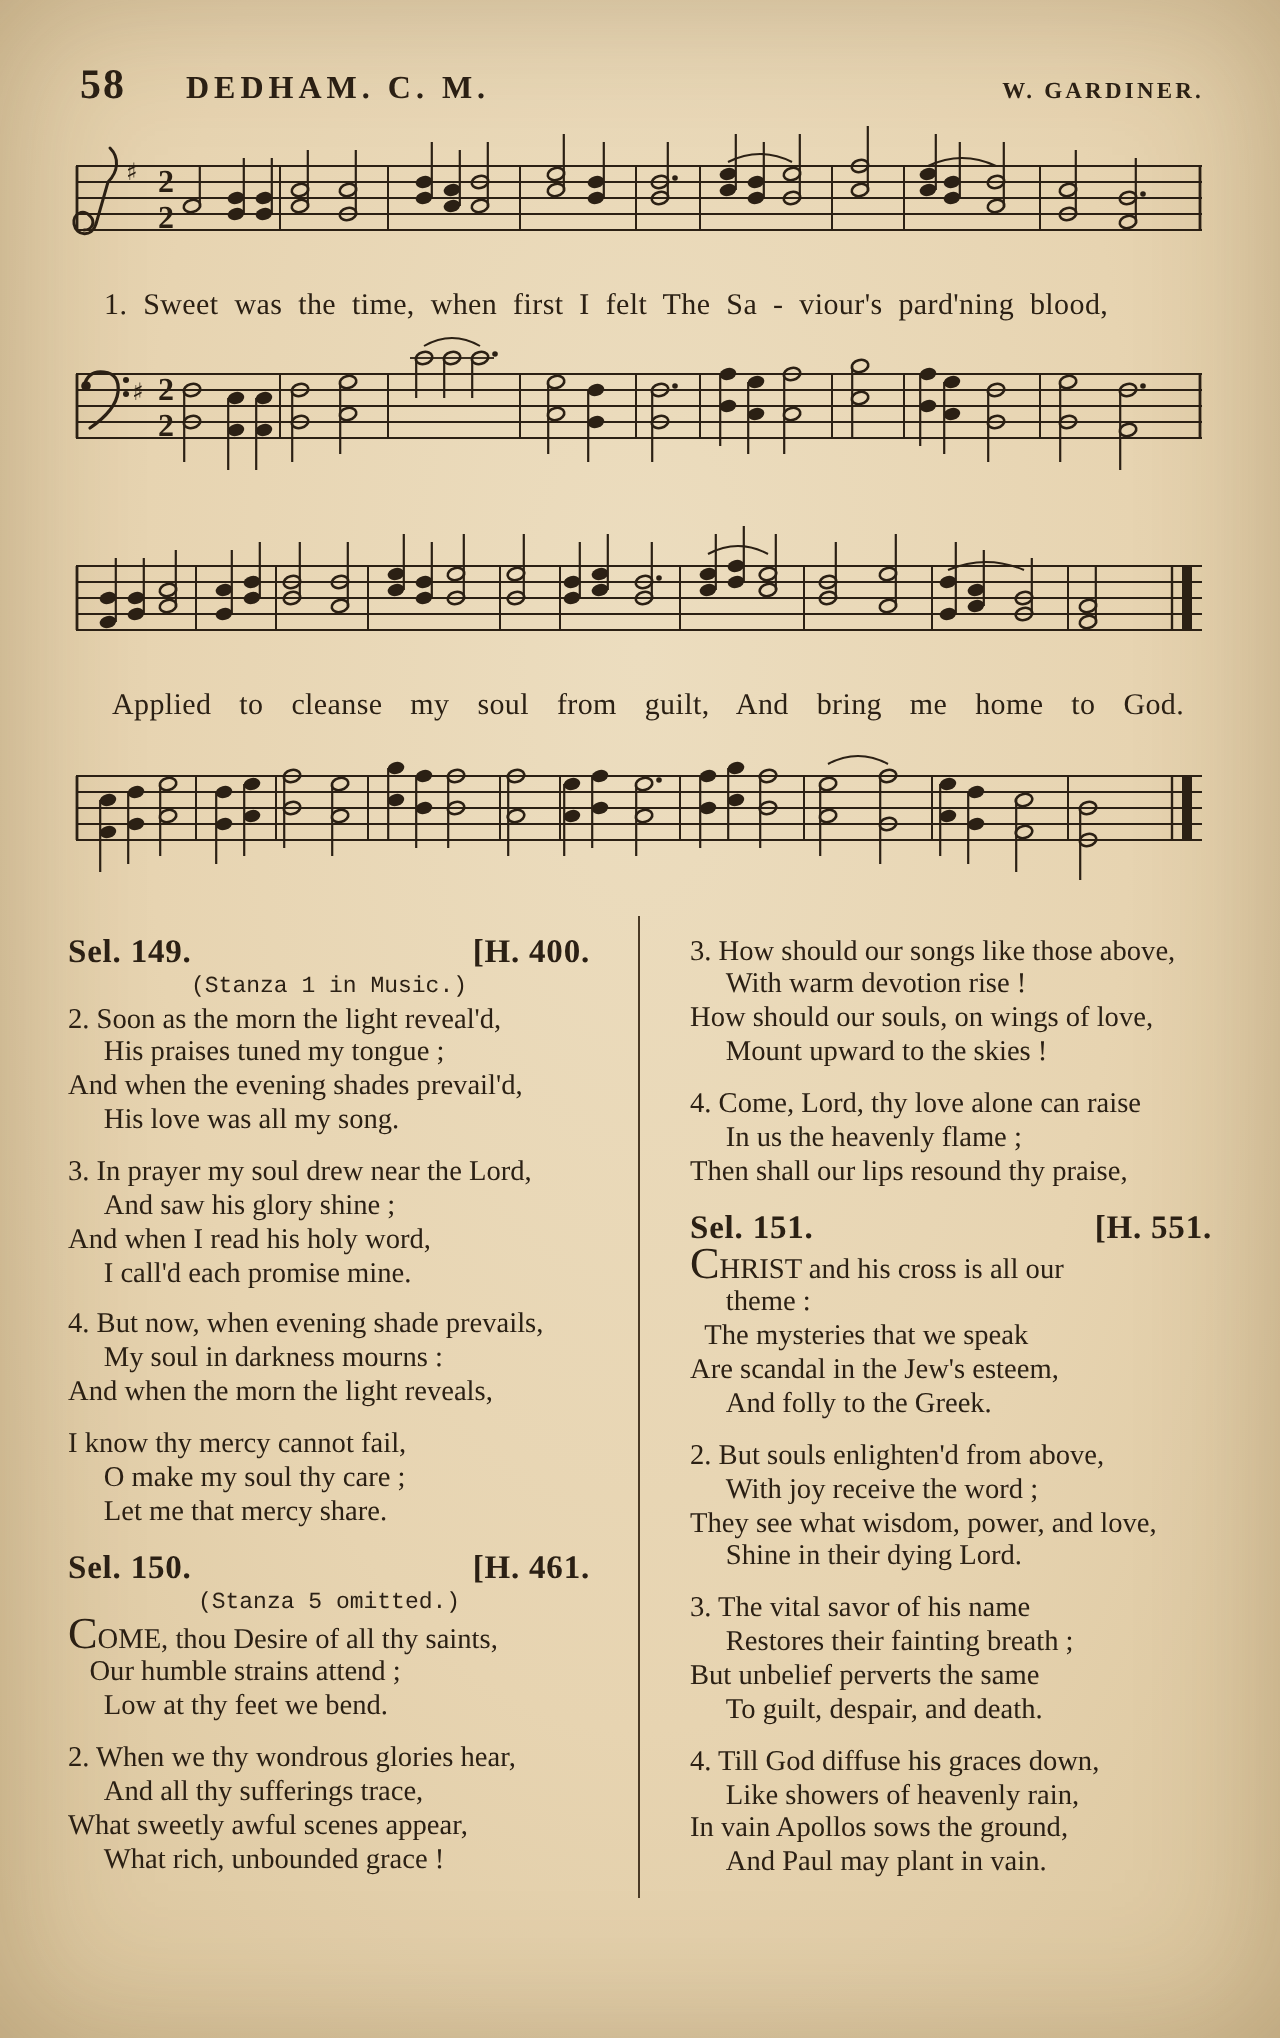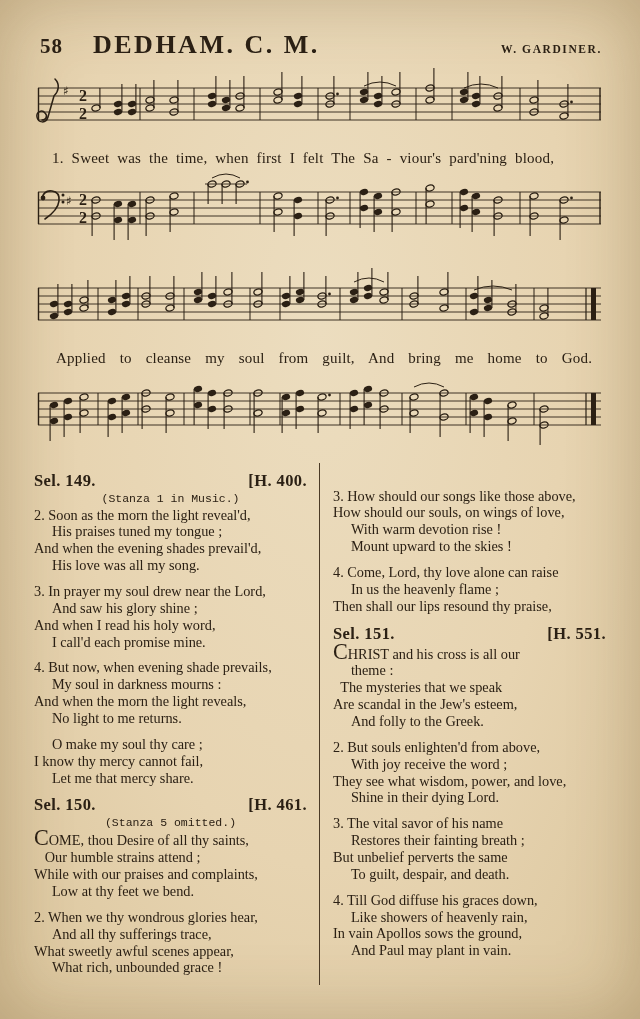--- a/index.html
+++ b/index.html
@@ -12,33 +12,33 @@
   .page{
     position:relative;width:640px;height:1019px;overflow:hidden;
     background:radial-gradient(ellipse at 50% 32%, #ecddbf 0%, #e7d4b1 55%, #dcc79f 95%);
     box-shadow:inset 0 0 70px rgba(95,63,22,.28);
   }
   .page-header{
     display:flex;align-items:baseline;
     padding:30px 38px 2px 40px;
   }
   .pagenum{font-size:21px;font-weight:bold;letter-spacing:1px;}
-  .title{font-size:26px;font-weight:bold;margin:0 0 0 30px;letter-spacing:2.5px;}
+  .title{font-size:16px;font-weight:bold;margin:0 0 0 30px;letter-spacing:2.5px;}
   .composer{margin-left:auto;font-size:11.5px;font-weight:bold;letter-spacing:1.6px;}
 
   .music{padding:2px 34px 0 34px;}
   svg.staff{display:block;width:100%;height:84px;}
   .lyric{
     font-size:15px;line-height:1.35;padding:0 0 0 18px;
     letter-spacing:.2px;word-spacing:4px;white-space:nowrap;
   }
   .lyric2{word-spacing:10px;padding-left:22px;}
   .sys2{margin-top:12px;}
 
-  .text-cols{display:flex;padding:10px 34px 0 34px;align-items:stretch;}
+  .text-cols{display:flex;padding:10px 34px 0 34px;align-items:stretch;gap:12px;}
   .col{flex:1 1 0;min-width:0;}
   .col-left{padding-right:12px;}
   .col-right{padding-left:13px;}
   .divider{width:1px;background:#4a3a26;}
 
   .sel-heading{
     display:flex;justify-content:space-between;
     font-weight:bold;font-size:16.5px;margin:8px 0 1px 0;letter-spacing:.4px;
   }
   .stanza-note{text-align:center;font-size:11.5px;margin:0 0 2px 0;font-family:Liberation Mono, monospace;}
@@ -433,54 +433,52 @@
       <div class="stanza">
           <div class="line">3. In prayer my soul drew near the Lord,</div>
           <div class="line">     And saw his glory shine ;</div>
           <div class="line">And when I read his holy word,</div>
           <div class="line">     I call'd each promise mine.</div>
         </div>
       <div class="stanza">
           <div class="line">4. But now, when evening shade prevails,</div>
           <div class="line">     My soul in darkness mourns :</div>
           <div class="line">And when the morn the light reveals,</div>
-          <div class="line">     No light to me returns.</div>
-        </div>
-      <div class="stanza">
+        </div>
+      <div class="stanza">
+          <div class="line">I know thy mercy cannot fail,</div>
           <div class="line">     O make my soul thy care ;</div>
-          <div class="line">I know thy mercy cannot fail,</div>
           <div class="line">     Let me that mercy share.</div>
         </div>
 
       <div class="sel-heading">
         <span>Sel. 150.</span>
         <span>[H. 461.</span>
       </div>
       <div class="stanza-note">(Stanza 5 omitted.)</div>
       <div class="stanza dropcap">
           <div class="line">COME, thou Desire of all thy saints,</div>
           <div class="line">   Our humble strains attend ;</div>
-          <div class="line">While with our praises and complaints,</div>
           <div class="line">     Low at thy feet we bend.</div>
         </div>
       <div class="stanza">
           <div class="line">2. When we thy wondrous glories hear,</div>
           <div class="line">     And all thy sufferings trace,</div>
           <div class="line">What sweetly awful scenes appear,</div>
           <div class="line">     What rich, unbounded grace !</div>
         </div>
     </div>
 
     <div class="divider"></div>
 
     <div class="col col-right">
-      <div class="stanza" style="margin-top:25px">
+      <div class="stanza" style="margin-top:10px">
           <div class="line">3. How should our songs like those above,</div>
+          <div class="line">     With warm devotion rise !</div>
           <div class="line">How should our souls, on wings of love,</div>
-          <div class="line">     With warm devotion rise !</div>
           <div class="line">     Mount upward to the skies !</div>
         </div>
       <div class="stanza">
           <div class="line">4. Come, Lord, thy love alone can raise</div>
           <div class="line">     In us the heavenly flame ;</div>
           <div class="line">Then shall our lips resound thy praise,</div>
         </div>
 
       <div class="sel-heading">
         <span>Sel. 151.</span>

